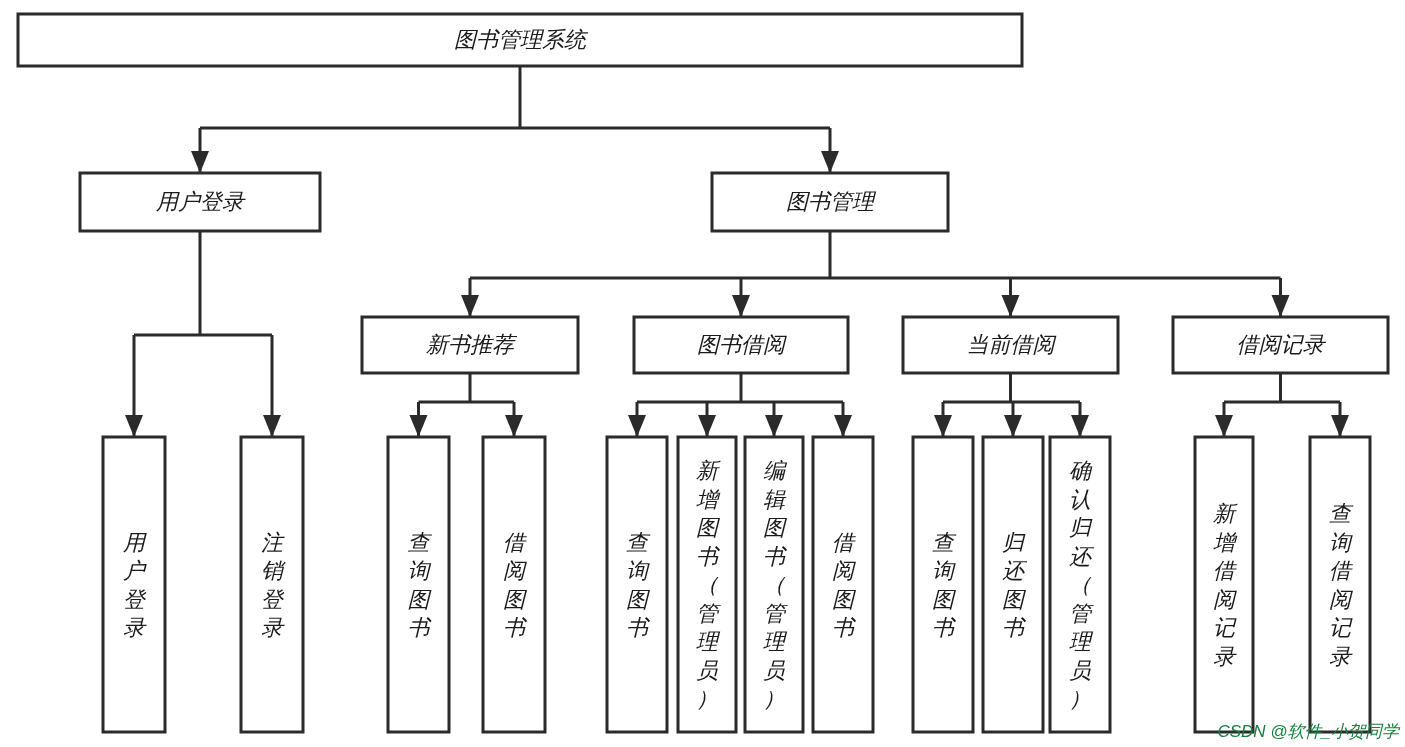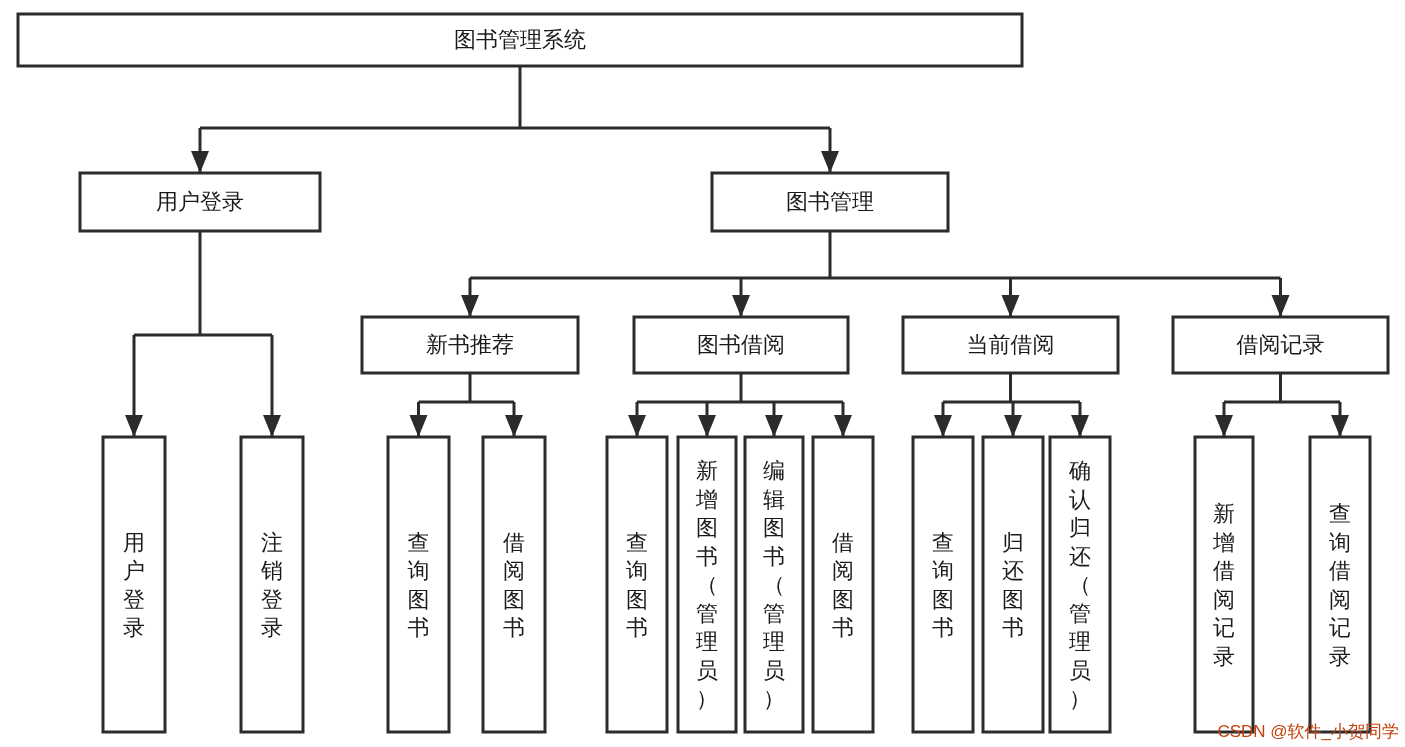--- a/index.html
+++ b/index.html
@@ -2,37 +2,37 @@
 <html><head>
 <meta charset="utf-8">
 <style>
   html,body{margin:0;padding:0;}
   body{
     width:1405px;height:747px;
     background:#ffffff;
     font-family:"Liberation Sans","DejaVu Sans",sans-serif;
     overflow:hidden;
   }
-  #diagram-root{position:relative;width:1405px;height:747px;}
+  #diagram-root{position:relative;width:1405px;height:747px;font-style:italic;}
   svg#tree{position:absolute;left:0;top:0;width:1405px;height:747px;}
   .node-box{fill:#ffffff;stroke:#2b2b2b;stroke-width:3;}
   .link{stroke:#2b2b2b;stroke-width:3;fill:none;}
   .arrow-head{fill:#2b2b2b;stroke:none;}
   .node-label-h{
     font-family:"Liberation Sans","DejaVu Sans",sans-serif;
     font-size:22px;fill:#1a1a1a;text-anchor:middle;dominant-baseline:middle;
   }
   .node-label-v{
     font-family:"Liberation Sans","DejaVu Sans",sans-serif;
     font-size:22px;fill:#1a1a1a;text-anchor:middle;
   }
   .watermark{
     position:absolute;right:6px;bottom:4px;
     font-family:"Liberation Sans","DejaVu Sans",sans-serif;
-    font-size:17px;color:#c2410c;white-space:nowrap;user-select:none;
+    font-size:17px;color:#15803d;white-space:nowrap;user-select:none;
   }
 </style>
 </head>
 <body>
 
 <div id="diagram-root">
   <svg id="tree" viewBox="0 0 1405 747">
     <g id="links-layer">
         <g>
           <line x1="520" y1="66" x2="520" y2="128" class="link"></line>

